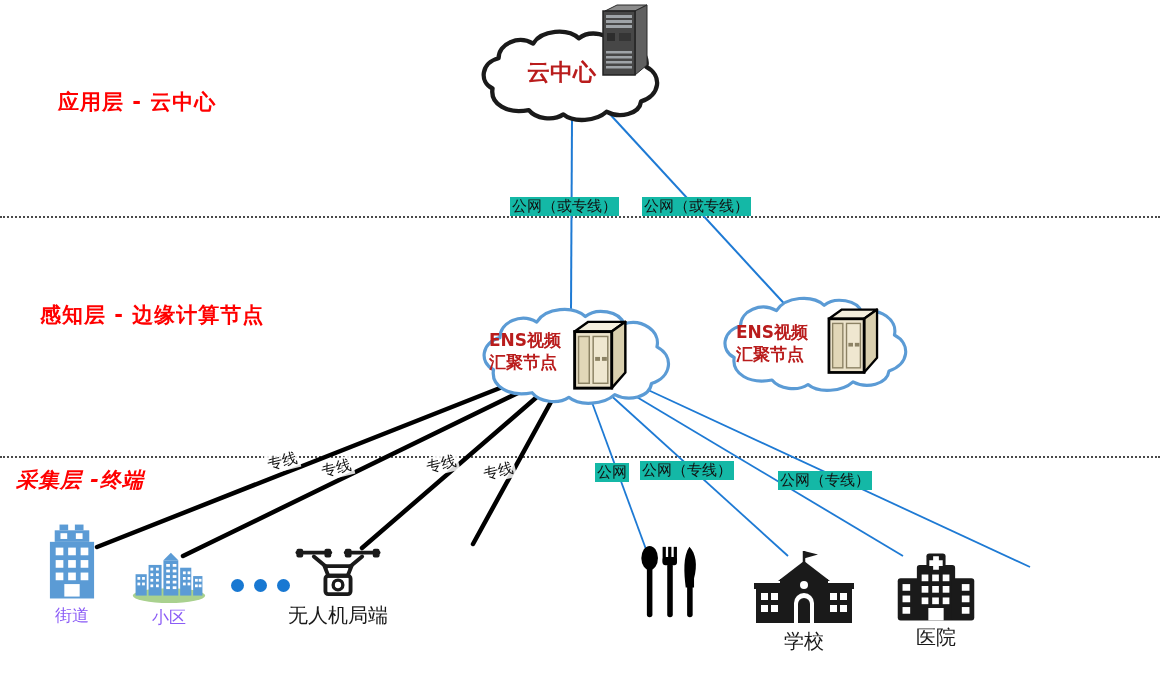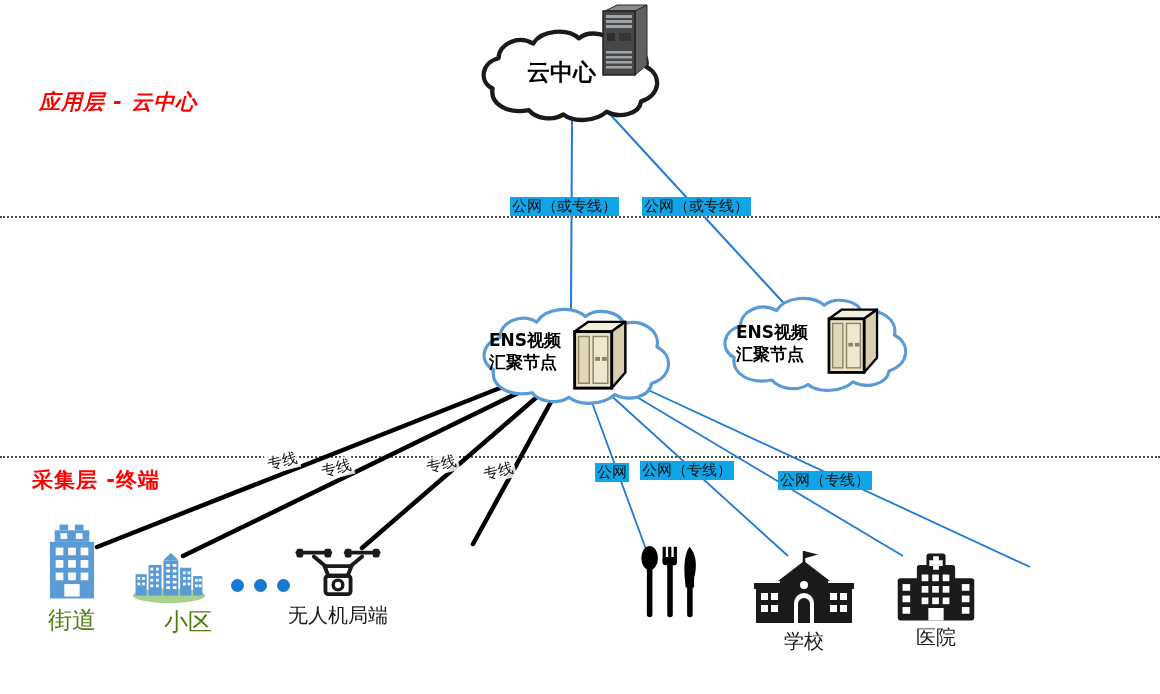--- a/index.html
+++ b/index.html
@@ -4,28 +4,28 @@
 <style>
   html,body{margin:0;padding:0;background:#fff;}
   body{font-family:"DejaVu Sans","Liberation Sans",sans-serif;}
   .canvas{position:relative;width:1160px;height:694px;background:#fff;overflow:hidden;}
   .links-svg{position:absolute;left:0;top:0;width:1160px;height:694px;z-index:2;pointer-events:none;}
   .sep{position:absolute;left:0;width:1160px;border-top:2px dotted #4a4a4a;z-index:1;}
   .sep1{top:216px;} .sep2{top:456px;}
   .layer-label{position:absolute;color:#ff0000;font-weight:bold;font-size:21px;letter-spacing:1px;z-index:3;white-space:nowrap;}
   .cloud{position:absolute;z-index:3;}
   .cloud svg{display:block;}
-  .cloud-text{position:absolute;color:#000000;font-weight:bold;white-space:nowrap;z-index:4;}
+  .cloud-text{position:absolute;color:#b91c1c;font-weight:bold;white-space:nowrap;z-index:4;}
   .node-icon{position:absolute;z-index:5;}
-  .link-label{position:absolute;z-index:3;font-size:15px;color:#111;background:#0ea5e9;padding:0 2px;white-space:nowrap;}
+  .link-label{position:absolute;z-index:3;font-size:15px;color:#111;background:#14b8a6;padding:0 2px;white-space:nowrap;}
   .link-label.tilt{transform:rotate(-14deg);transform-origin:left center;background:rgba(255,255,255,.85);}
   .terminal{position:absolute;z-index:4;text-align:center;}
   .terminal .t-icon{display:block;margin:0 auto;}
   .t-label{font-size:20px;color:#1a1a1a;line-height:1.25;margin-top:4px;white-space:nowrap;}
-  .t-label.blue{color:#4d7c0f;font-size:24px;}
+  .t-label.blue{color:#8b5cf6;font-size:17px;}
   .t-label.two{font-size:19px;}
   .dots{position:absolute;z-index:4;display:flex;gap:10px;}
   .dots i{width:13px;height:13px;border-radius:50%;background:#1878d2;display:block;}
 </style>
 </head>
 <body>
 
 <div class="canvas">
 
   <div class="sep sep1"></div>
@@ -40,22 +40,23 @@
     <line x1="520" y1="392" x2="183" y2="556" stroke="#000" stroke-width="4.5" stroke-linecap="round"></line>
     <line x1="538" y1="396" x2="362" y2="548" stroke="#000" stroke-width="4.5" stroke-linecap="round"></line>
     <line x1="552" y1="400" x2="473" y2="544" stroke="#000" stroke-width="4.5" stroke-linecap="round"></line>
 
     <line x1="590" y1="397" x2="647" y2="552" stroke="#1e7ad4" stroke-width="1.8"></line>
     <line x1="606" y1="391" x2="788" y2="556" stroke="#1e7ad4" stroke-width="1.8"></line>
     <line x1="620" y1="387" x2="903" y2="556" stroke="#1e7ad4" stroke-width="1.8"></line>
     <line x1="633" y1="383" x2="1030" y2="567" stroke="#1e7ad4" stroke-width="1.8"></line>
   </svg>
 
-  <div class="layer-label" style="left:39px;top:88px;font-style:italic;">应用层 - 云中心</div>
-  <div class="layer-label" style="left:32px;top:466px;">采集层 -终端</div>
+  <div class="layer-label" style="left:58px;top:88px;">应用层 - 云中心</div>
+  <div class="layer-label" style="left:40px;top:301px;">感知层 - 边缘计算节点</div>
+  <div class="layer-label" style="left:16px;top:466px;font-style:italic;">采集层 -终端</div>
 
   <div class="cloud" style="left:463px;top:28px;">
     <svg width="218" height="95" viewBox="0 0 220 110">
       <path d="M60,95 C35,100 15,88 18,70 C2,62 5,40 25,35 C25,18 48,8 65,18 C75,2 105,0 118,12 C130,2 155,6 160,20 C180,14 200,28 196,45 C215,55 212,78 190,85 C188,100 165,105 150,97 C138,108 112,110 100,100 C88,108 68,105 60,95 Z" fill="#ffffff" stroke="#1a1a1a" stroke-width="5" stroke-linejoin="round"></path>
     </svg>
   </div>
   <span class="cloud-text" style="left:527px;top:57px;font-size:23px;">云中心</span>
 
   <svg class="node-icon" style="left:595px;top:3px;" width="62" height="78" viewBox="0 0 62 78">
     <polygon points="10,8 22,2 52,2 40,8" fill="#8b8b8b" stroke="#2a2a2a" stroke-width="1"></polygon>
@@ -135,21 +136,21 @@
           <rect x="34" y="38" width="8" height="8"></rect>
         <rect x="8" y="51" width="8" height="8"></rect>
           <rect x="21" y="51" width="8" height="8"></rect>
           <rect x="34" y="51" width="8" height="8"></rect>
         <rect x="17" y="63" width="16" height="13"></rect>
       </g>
     </svg>
     <div class="t-label blue">街道</div>
   </div>
 
-  <div class="terminal" style="left:126px;top:551px;width:86px;text-align:right;">
+  <div class="terminal" style="left:126px;top:551px;width:86px;">
     <svg class="t-icon" width="82" height="52" viewBox="0 0 82 56">
       <ellipse cx="41" cy="48" rx="39" ry="8" fill="#a9d18e"></ellipse>
       <g fill="#5b9bd5">
         <rect x="5" y="25" width="12" height="23"></rect>
         <rect x="19" y="15" width="14" height="33"></rect>
         <polygon points="35,10 43,2 51,10"></polygon>
         <rect x="35" y="10" width="16" height="38"></rect>
         <rect x="53" y="18" width="12" height="30"></rect>
         <rect x="67" y="27" width="10" height="21"></rect>
       </g>

